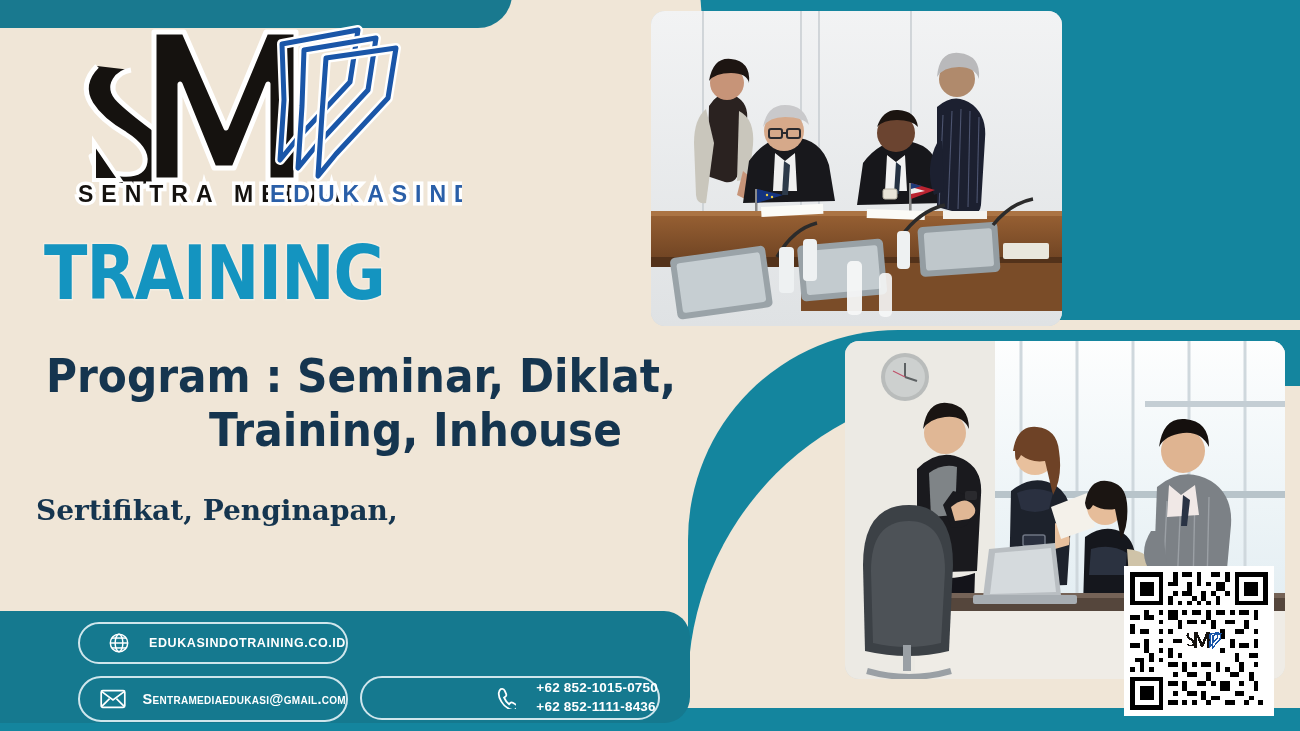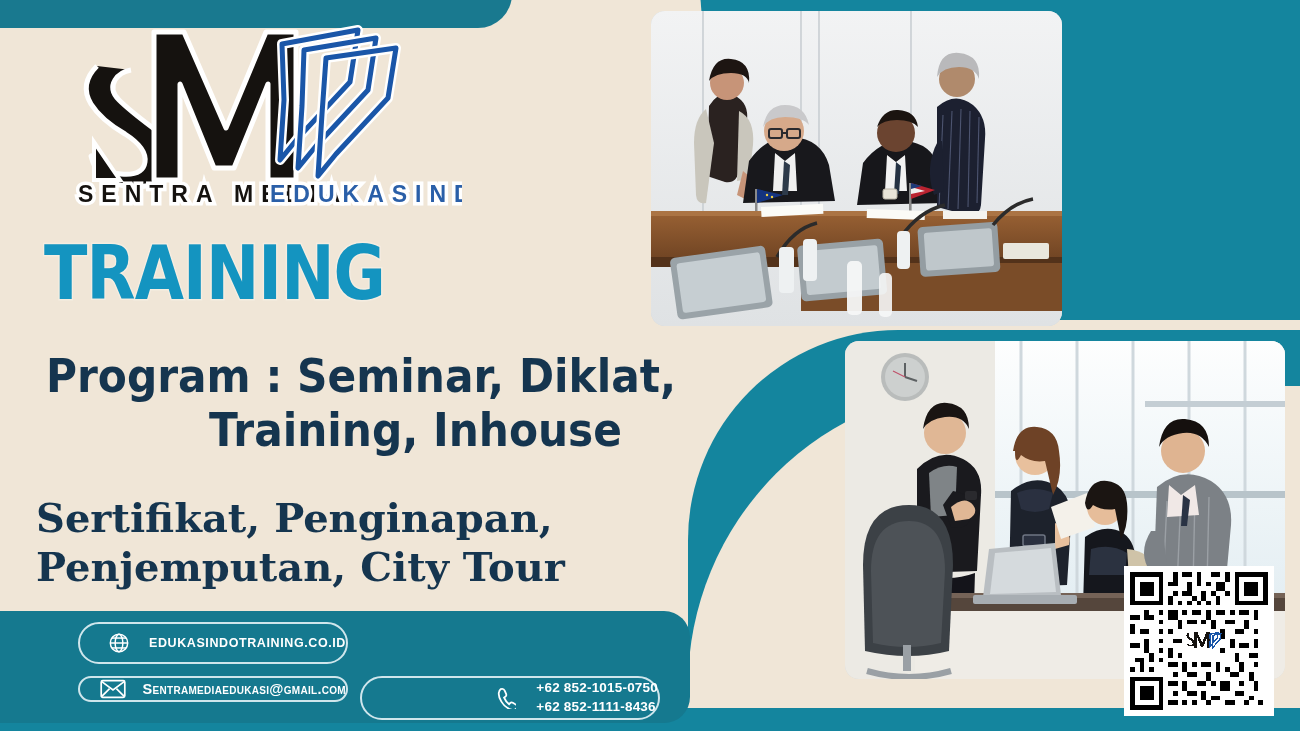--- a/index.html
+++ b/index.html
@@ -136,21 +136,21 @@
   .program-line2 { font-size: 47px; margin-top: 6px; white-space: nowrap; }
 
   .sub-block {
     position: absolute;
     left: 36px;
     top: 494px;
     width: 660px;
     color: #15354f;
     font-family: "DejaVu Serif", serif;
     font-weight: bold;
-    font-size: 40px;
+    font-size: 28px;
     line-height: 1.22;
   }
 
   
   .contact-panel {
     position: absolute;
     left: -40px;
     top: 611px;
     width: 730px;
     height: 112px;
@@ -160,21 +160,21 @@
   .pill {
     position: absolute;
     border: 2px solid #cfe6ec;
     border-radius: 30px;
     display: flex;
     align-items: center;
     box-sizing: border-box;
     justify-content: flex-end;
   }
   .pill-web   { left: 78px; top: 622px; width: 270px; height: 42px; }
-  .pill-mail  { left: 78px; top: 676px; width: 270px; height: 26px; }
+  .pill-mail  { left: 78px; top: 676px; width: 270px; height: 46px; }
   .pill-phone { left: 360px; top: 676px; width: 300px; height: 44px; }
 
   .pill .ic {
     width: 36px;
     margin-left: 10px;
     display: flex;
     align-items: center;
     justify-content: center;
     flex: 0 0 auto;
   }
@@ -448,21 +448,20 @@
   <div class="program-block">
     <div class="program-line1">
       <span>Program :</span>
       <span>Seminar, Diklat,</span>
     </div>
     <div class="program-line2">Training, Inhouse</div>
   </div>
 
   <div class="sub-block">
     <div>Sertifikat, Penginapan,</div>
-    <div>Penjemputan, City Tour</div>
   </div>
 
   <div class="contact-panel"></div>
 
   <div class="pill pill-web">
     <span class="ic">
       <svg width="22" height="22" viewBox="0 0 24 24" fill="none" stroke="#ffffff" stroke-width="1.6">
         <circle cx="12" cy="12" r="9.5"></circle>
         <ellipse cx="12" cy="12" rx="4.2" ry="9.5"></ellipse>
         <line x1="2.5" y1="12" x2="21.5" y2="12"></line>

